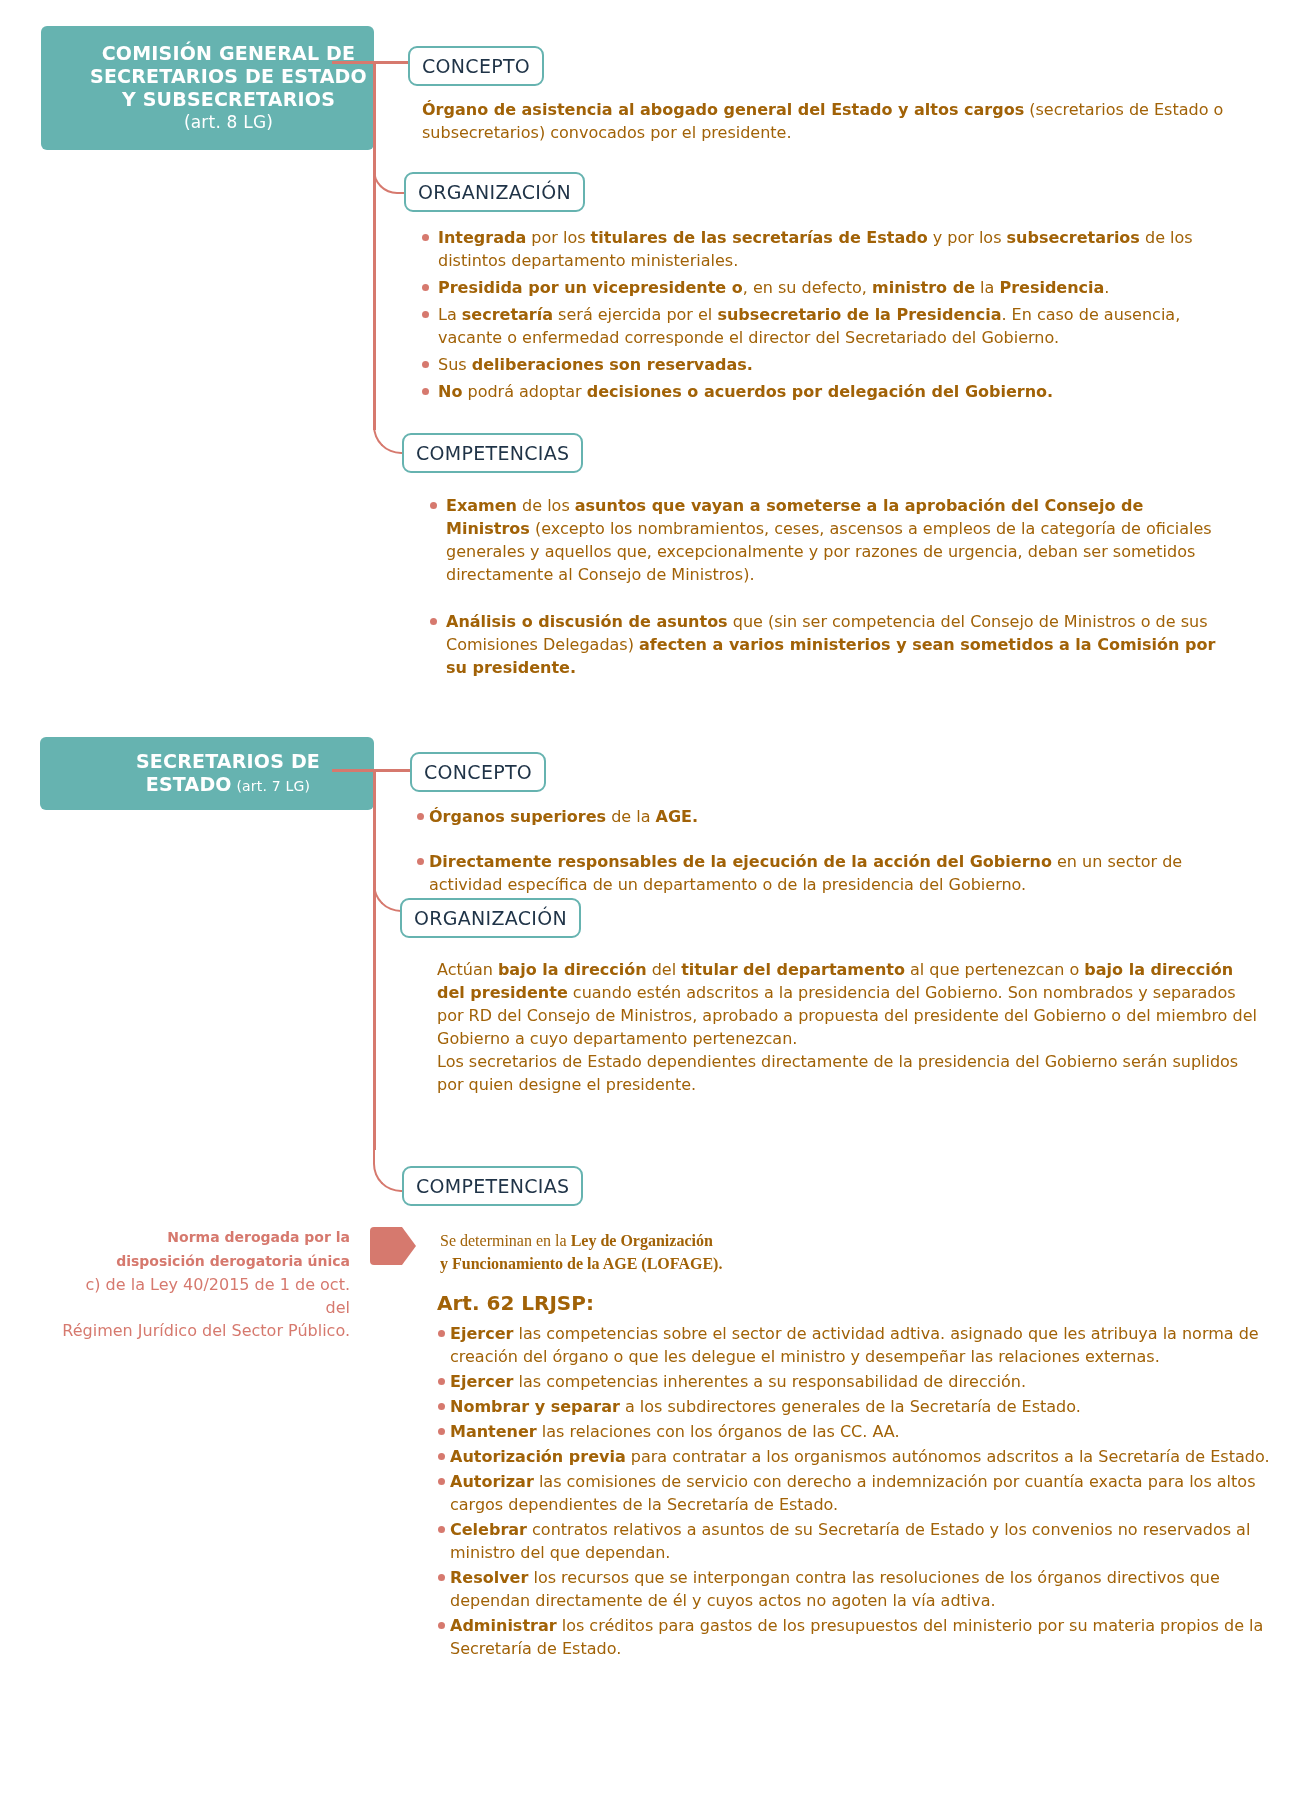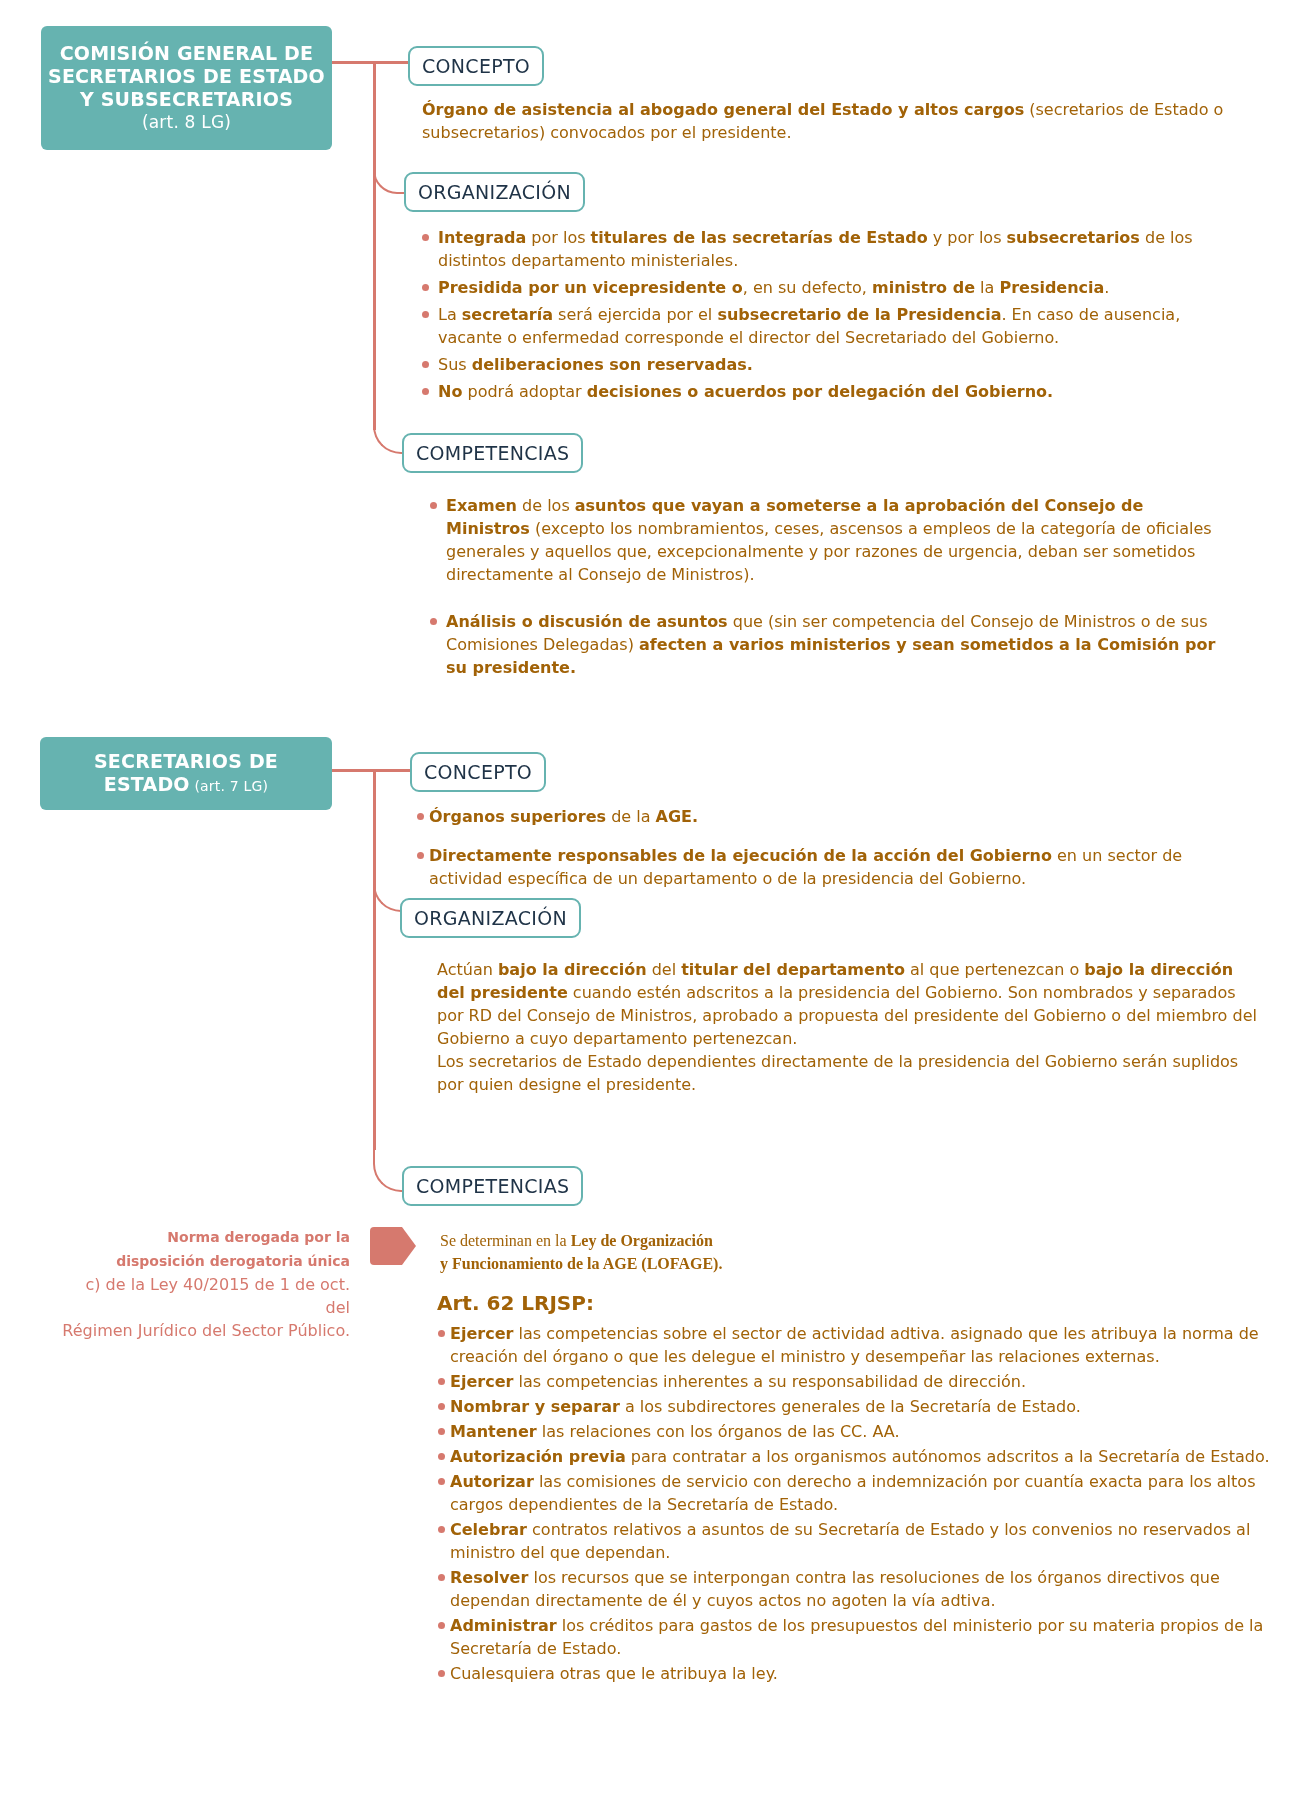--- a/index.html
+++ b/index.html
@@ -4,21 +4,21 @@
 <style>
   html, body { margin: 0; padding: 0; background: #ffffff; }
   body {
     width: 1298px; height: 1794px; position: relative; overflow: hidden;
     font-family: "DejaVu Sans", sans-serif; color: #1f3347;
   }
   .teal-box {
     position: absolute; background: #66b3b0; border-radius: 6px;
     color: #ffffff; text-align: center; font-weight: bold;
     display: flex; flex-direction: column; justify-content: center; align-items: center;
-    font-size: 19px; line-height: 23px; letter-spacing: 0.2px;
+    font-size: 19px; line-height: 23px; letter-spacing: 0.2px; padding-left: 42px;
   }
   .teal-box .sub { font-weight: normal; font-size: 17px; }
   .teal-box .inline-sub { font-weight: normal; font-size: 14px; }
   .tag {
     position: absolute; border: 2.5px solid #66b3b0; border-radius: 9px; background: #fff;
     font-size: 19px; color: #1f3347; padding: 0 12px; height: 36px; line-height: 36px;
     box-sizing: content-box; white-space: nowrap; letter-spacing: 0.3px;
   }
   .line { position: absolute; background: #d6796e; }
   .curve {
@@ -85,21 +85,21 @@
 
 <div class="line" style="left:332px; top:769px; width:78px; height:2.5px;"></div>
 <div class="line" style="left:373px; top:769px; width:2.5px; height:135px;"></div>
 <div class="curve" style="left:373px; top:880px; width:32px; height:32px;"></div>
 <div class="line" style="left:373px; top:900px; width:2.5px; height:250px;"></div>
 <div class="curve" style="left:373px; top:1140px; width:32px; height:52px;"></div>
 
 <div class="tag" style="left:410px; top:752px;">CONCEPTO</div>
 
 <ul class="bul tight text" style="left:417px; top:805px; width:800px;">
-    <li style="margin-bottom: 16px;"><b>Órganos superiores</b><span> de la </span><b>AGE.</b></li>
+    <li style="margin-bottom: 22px;"><b>Órganos superiores</b><span> de la </span><b>AGE.</b></li>
     <li style="margin-bottom: 4px;"><b>Directamente responsables de la ejecución de la acción del Gobierno</b><span> en un sector de actividad específica de un departamento o de la presidencia del Gobierno.</span></li>
   </ul>
 
 <div class="tag" style="left:400px; top:898px;">ORGANIZACIÓN</div>
 
 <div class="text" style="left:437px; top:958px; width:820px;">
     <div><span>Actúan </span><b>bajo la dirección</b><span> del </span><b>titular del departamento</b><span> al que pertenezcan o </span><b>bajo la dirección del presidente</b><span> cuando estén adscritos a la presidencia del Gobierno. Son nombrados y separados por RD del Consejo de Ministros, aprobado a propuesta del presidente del Gobierno o del miembro del Gobierno a cuyo departamento pertenezcan.</span></div>
     <div><span>Los secretarios de Estado dependientes directamente de la presidencia del Gobierno serán suplidos por quien designe el presidente.</span></div>
   </div>
 
@@ -124,14 +124,13 @@
 <ul class="bul tight text" style="left:438px; top:1322px; width:840px;">
     <li style="margin-bottom: 2px;"><b>Ejercer</b><span> las competencias sobre el sector de actividad adtiva. asignado que les atribuya la norma de creación del órgano o que les delegue el ministro y desempeñar las relaciones externas.</span></li>
     <li style="margin-bottom: 2px;"><b>Ejercer</b><span> las competencias inherentes a su responsabilidad de dirección.</span></li>
     <li style="margin-bottom: 2px;"><b>Nombrar y separar</b><span> a los subdirectores generales de la Secretaría de Estado.</span></li>
     <li style="margin-bottom: 2px;"><b>Mantener</b><span> las relaciones con los órganos de las CC. AA.</span></li>
     <li style="margin-bottom: 2px;"><b>Autorización previa</b><span> para contratar a los organismos autónomos adscritos a la Secretaría de Estado.</span></li>
     <li style="margin-bottom: 2px;"><b>Autorizar</b><span> las comisiones de servicio con derecho a indemnización por cuantía exacta para los altos cargos dependientes de la Secretaría de Estado.</span></li>
     <li style="margin-bottom: 2px;"><b>Celebrar</b><span> contratos relativos a asuntos de su Secretaría de Estado y los convenios no reservados al ministro del que dependan.</span></li>
     <li style="margin-bottom: 2px;"><b>Resolver</b><span> los recursos que se interpongan contra las resoluciones de los órganos directivos que dependan directamente de él y cuyos actos no agoten la vía adtiva.</span></li>
     <li style="margin-bottom: 2px;"><b>Administrar</b><span> los créditos para gastos de los presupuestos del ministerio por su materia propios de la Secretaría de Estado.</span></li>
-    <li style="margin-bottom: 2px;"><span>Cualesquiera otras que le atribuya la ley.</span></li>
   </ul>
 
 </body></html>

